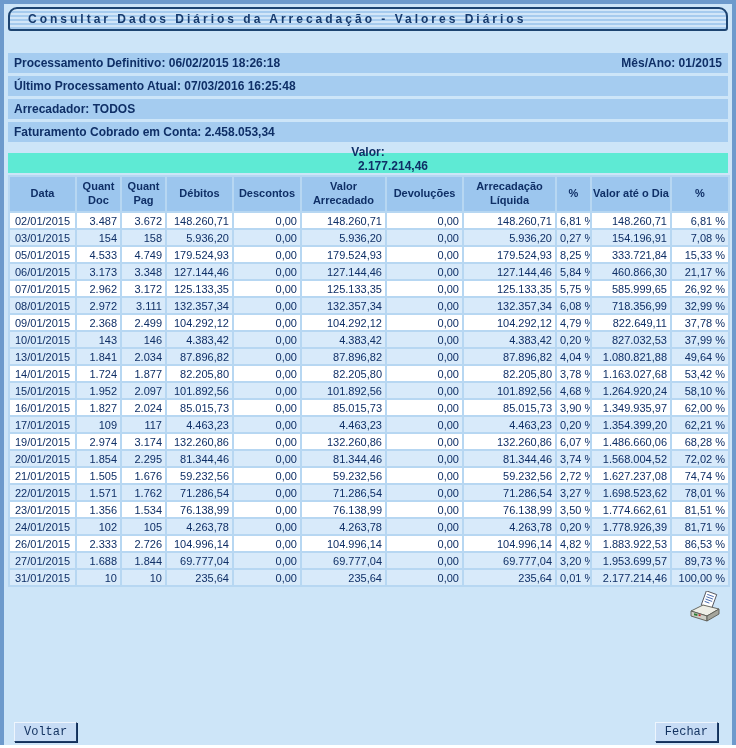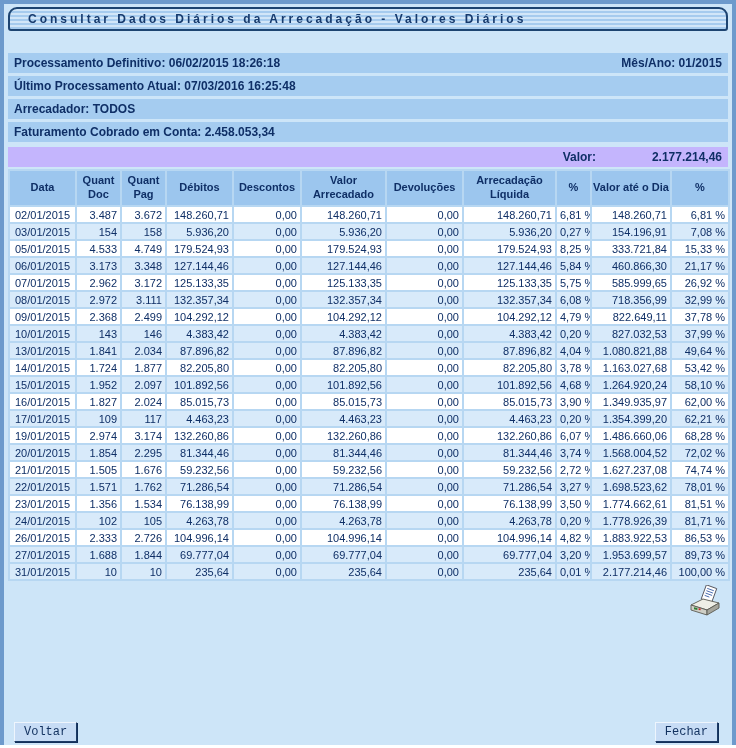--- a/index.html
+++ b/index.html
@@ -37,26 +37,27 @@
     background:#a5ccf0;
     color:#0f2f66;
     font-size:12px; font-weight:bold;
     display:flex; justify-content:space-between; align-items:center;
     padding:0 6px;
     margin-bottom:3px;
     white-space:nowrap;
   }
   .valorbar {
     height:20px;
-    margin-top:5px;
-    background:#c4b5fd;
+    margin-top:11px;
+    background:#5eead4;
     color:#0f2f66;
     font-size:12px; font-weight:bold;
     display:flex; justify-content:flex-end; align-items:center;
     white-space:nowrap;
+    flex-direction:column;
   }
   .valorbar .val { width:132px; text-align:right; padding-right:6px; }
   table.daily {
     width:720px;
     table-layout:fixed;
     border-collapse:separate;
     border-spacing:2px;
     background:#b7d7f2;
     margin-top:2px;
     font-size:11px;

